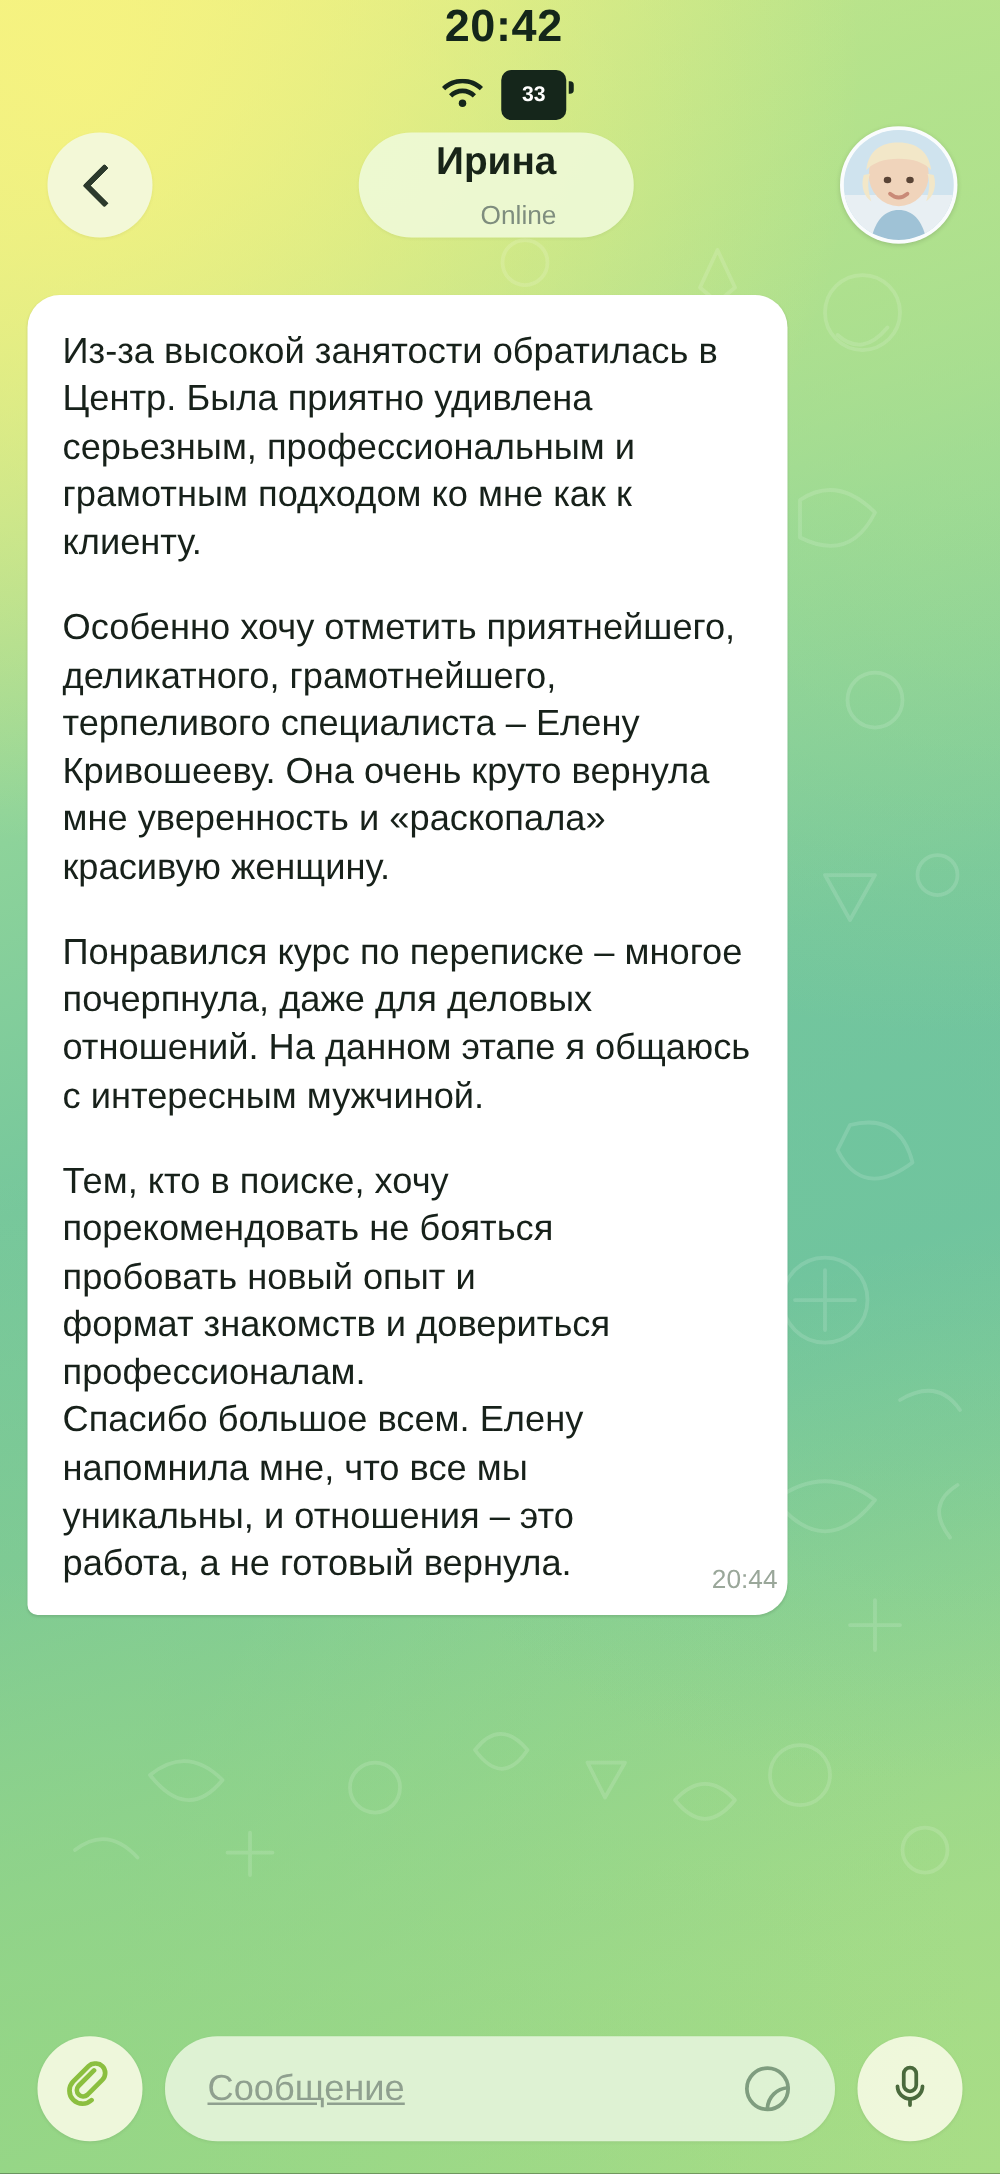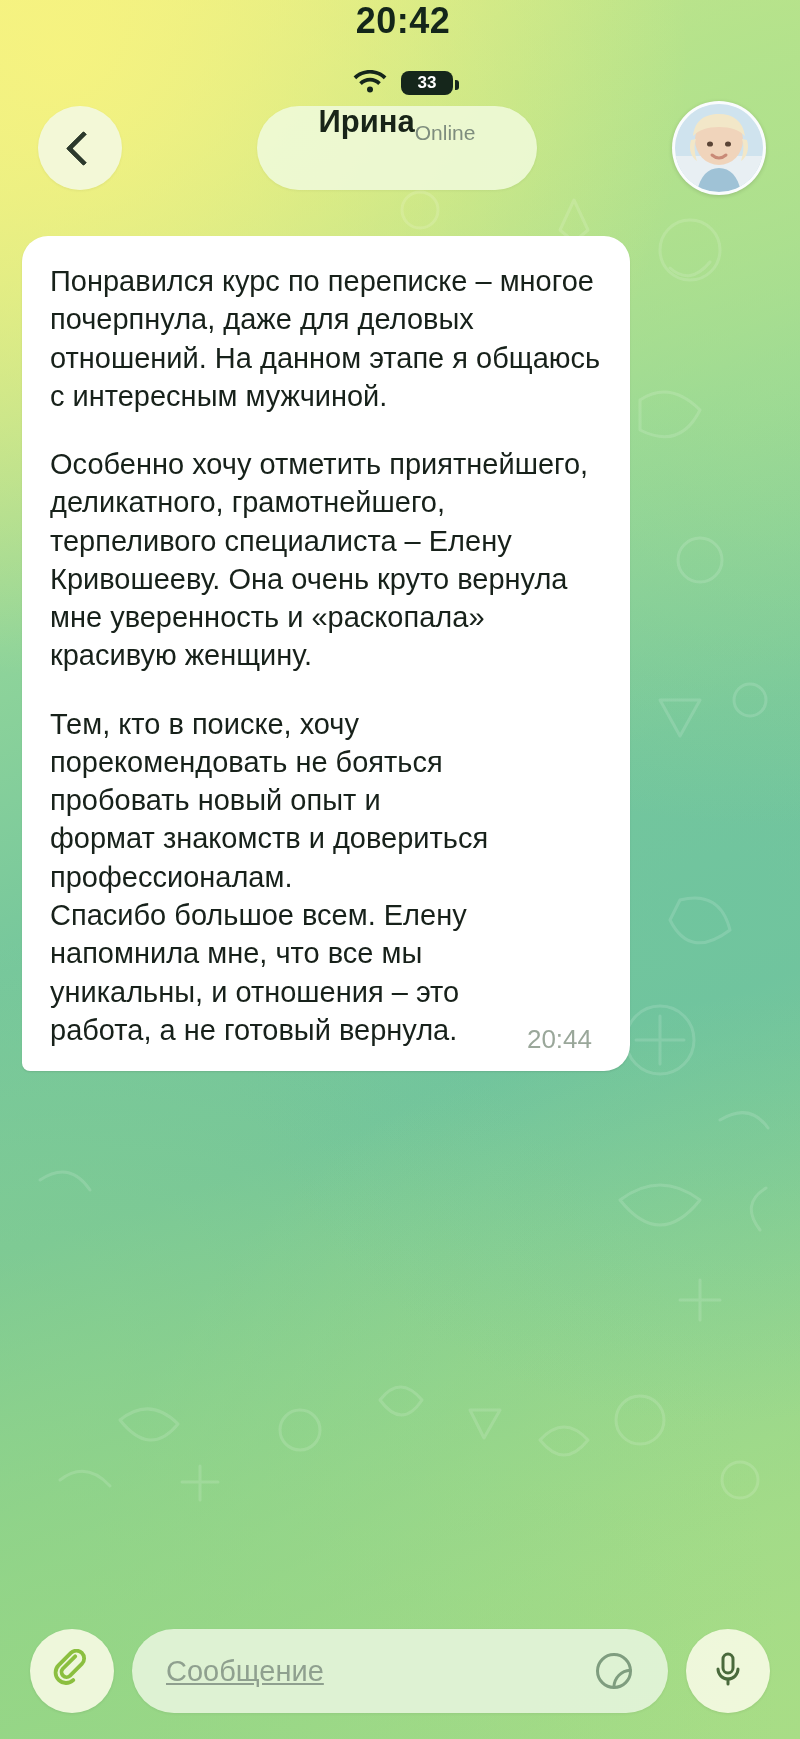--- a/index.html
+++ b/index.html
@@ -68,21 +68,21 @@
     align-items: center;
     gap: 14px;
   }
   .wifi {
     width: 34px;
     height: 26px;
     position: relative;
   }
   .battery {
     width: 52px;
-    height: 24px;
+    height: 40px;
     border-radius: 8px;
     background: #15261b;
     color: #ffffff;
     font-size: 17px;
     font-weight: 700;
     display: flex;
     align-items: center;
     justify-content: center;
     position: relative;
   }
@@ -131,21 +131,22 @@
   }
   .title-pill {
     flex: 0 1 auto;
     min-width: 0;
     margin: 0 auto;
     height: 84px;
     padding: 0 62px;
     border-radius: 42px;
     background: rgba(238, 249, 216, 0.9);
     display: flex;
-    align-items: flex-start;
+    flex-direction: column;
+    align-items: flex-end;
     justify-content: center;
     box-shadow: 0 1px 3px rgba(0,0,0,0.05);
     cursor: pointer;
   }
   .title-name {
     font-size: 31px;
     font-weight: 700;
     color: #182418;
     line-height: 1.05;
   }
@@ -190,23 +191,23 @@
     font-size: 29px;
     line-height: 1.32;
     color: #17211a;
     white-space: pre-line;
   }
   .bubble p:last-of-type {
     margin-bottom: 0;
   }
   .msg-time {
     position: absolute;
-    right: 38px;
+    right: 8px;
     bottom: 16px;
-    font-size: 26px;
+    font-size: 21px;
     color: #9aa79a;
   }
   .bubble .pad-last {
     padding-right: 110px;
   }
 
   
   .composer {
     position: absolute;
     left: 0;
@@ -340,22 +341,23 @@
           <ellipse cx="53" cy="40" rx="3" ry="2.6" fill="#5a4436"></ellipse>
           <path d="M37 51q7 6 14 0" stroke="#c98a77" stroke-width="3" fill="none" stroke-linecap="round"></path>
           <path d="M22 88c3-16 11-24 22-24s19 8 22 24z" fill="#9fc2d6"></path>
         </g>
       </svg>
     </div>
   </div>
 
   <div class="messages">
     <div class="bubble">
+      <p>Из-за высокой занятости обратилась в Центр. Была приятно удивлена серьезным, профессиональным и грамотным подходом ко мне как к клиенту.</p>
+      <p>Особенно хочу отметить приятнейшего, деликатного, грамотнейшего, терпеливого специалиста – Елену Кривошееву. Она очень круто вернула мне уверенность и «раскопала» красивую женщину.</p>
       <p>Понравился курс по переписке – многое почерпнула, даже для деловых отношений. На данном этапе я общаюсь с интересным мужчиной.</p>
-      <p>Особенно хочу отметить приятнейшего, деликатного, грамотнейшего, терпеливого специалиста – Елену Кривошееву. Она очень круто вернула мне уверенность и «раскопала» красивую женщину.</p>
       <p class="pad-last">Тем, кто в поиске, хочу порекомендовать не бояться пробовать новый опыт и формат знакомств и довериться профессионалам.
 Спасибо большое всем. Елену напомнила мне, что все мы уникальны, и отношения – это работа, а не готовый вернула.</p>
       <span class="msg-time">20:44</span>
     </div>
   </div>
 
   <div class="composer">
     <div class="round-btn">
       <span>
         <svg viewBox="0 0 40 40" width="40" height="40" xmlns="http://www.w3.org/2000/svg">

